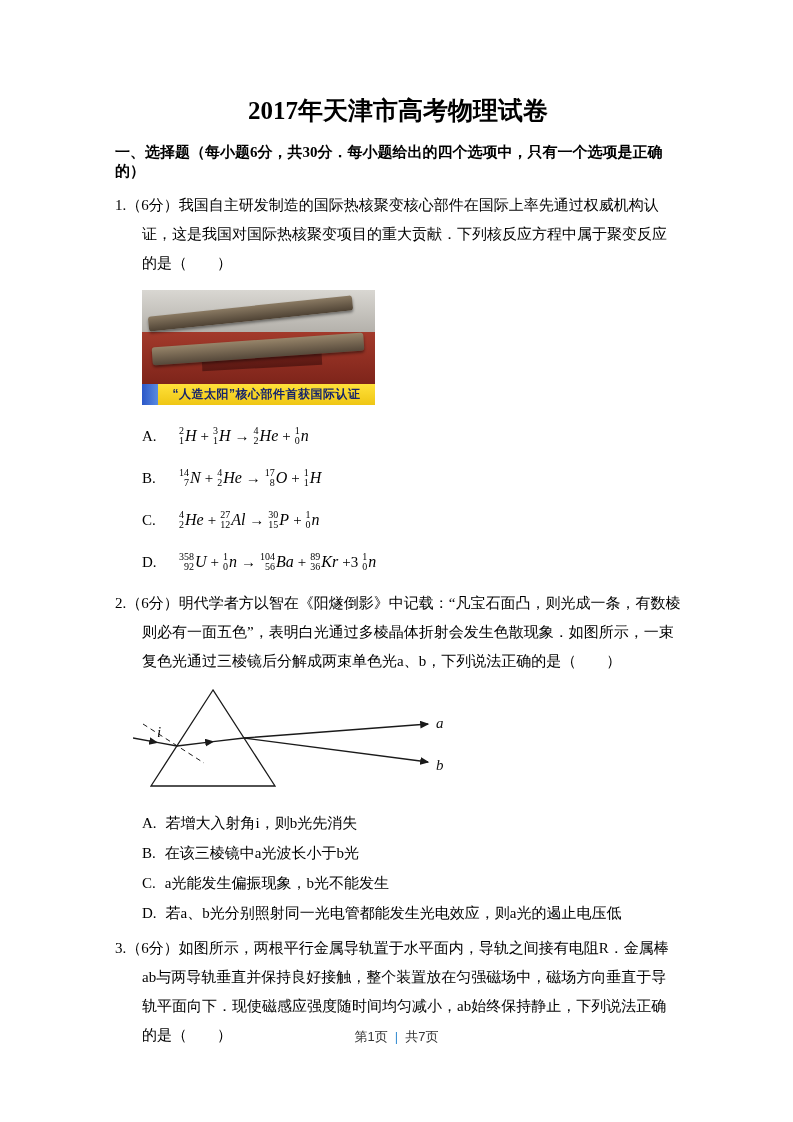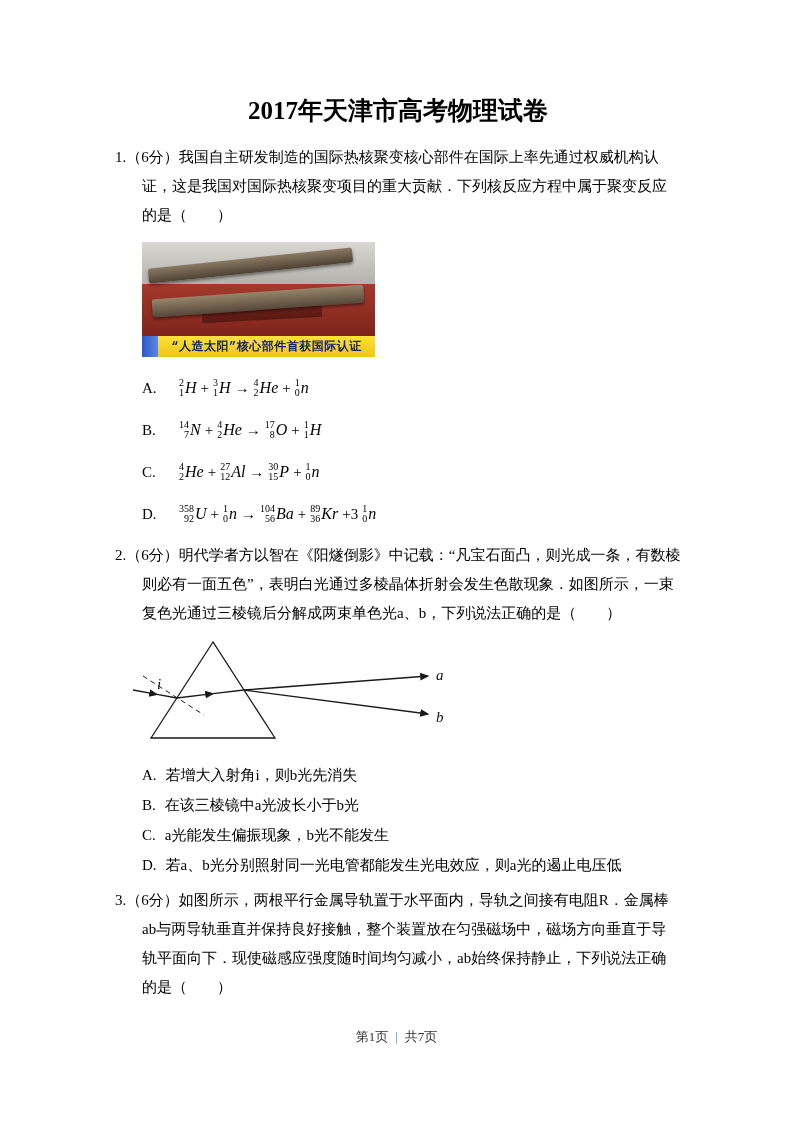--- a/index.html
+++ b/index.html
@@ -38,21 +38,21 @@
   .component.front { left:10px; top:50px; width:212px; height:18px;
     background:linear-gradient(180deg,#97856a,#55483a); transform:rotate(-4deg); }
   .component-base { position:absolute; left:60px; top:66px; width:120px; height:12px;
     background:linear-gradient(180deg,#6e2019,#591812); transform:rotate(-3deg); }
   .caption-bar { position:absolute; left:0; bottom:0; width:100%; height:21px; display:flex; }
   .caption-blue { width:16px; height:100%;
     background:linear-gradient(90deg,#2b57c8,#5a8ae0); }
   .caption-yellow { flex:1; height:100%; background:linear-gradient(180deg,#ffe13a,#efc614);
     display:flex; align-items:center; justify-content:center; }
   .caption-text { font-size:12px; font-weight:bold; color:#16246b; letter-spacing:0.5px;
-    font-family:Liberation Mono, monospace; white-space:nowrap; }
+    font-family:Liberation Sans, sans-serif; white-space:nowrap; }
 
   
   .eq-row { display:flex; align-items:center; height:42px; margin-left:27px; font-size:15px; }
   .eq-label { width:36px; flex:0 0 36px; }
   .eq { display:flex; align-items:center; }
   .eq-text { margin:0 3px; font-family:"Liberation Serif","DejaVu Serif",serif; }
   .nuclide { display:inline-flex; align-items:center; margin:0 1px; }
   .presc { display:inline-flex; flex-direction:column; align-items:flex-end;
     font-size:10px; line-height:10px; margin-right:1px; }
   .presc .sup, .presc .sub { display:block; }
@@ -62,31 +62,32 @@
   .figure { margin:6px 0 4px 18px; }
   .fig-svg text { font-family:"Liberation Serif","DejaVu Serif",serif;
     font-style:italic; font-size:15px; fill:#111; }
 
   
   .opt-row { margin-left:27px; font-size:15px; line-height:30px; }
   .opt-label { margin-right:9px; }
 
   .footer { position:absolute; left:0; top:1028px; width:100%;
     text-align:center; font-size:13px; color:#333;
-    font-family:Liberation Serif, serif; }
+    font-family:Liberation Sans, sans-serif; }
   .footer .sep { color:#3a8fd2; margin:0 7px; }
 </style>
 </head>
 <body>
 
 <div class="page">
   <div class="content">
 
     <h1 class="title">2017年天津市高考物理试卷</h1>
 
+    <div class="section-header">一、选择题（每小题6分，共30分．每小题给出的四个选项中，只有一个选项是正确的）</div>
 
     <div class="q-block">
       <p class="q-text">1.（6分）我国自主研发制造的国际热核聚变核心部件在国际上率先通过权威机构认证，这是我国对国际热核聚变项目的重大贡献．下列核反应方程中属于聚变反应的是（　　）</p>
 
       <div class="photo">
         <div class="photo-wall"></div>
         <div class="photo-drape"></div>
         <div class="component rear"></div>
         <div class="component-base"></div>
         <div class="component front"></div>

